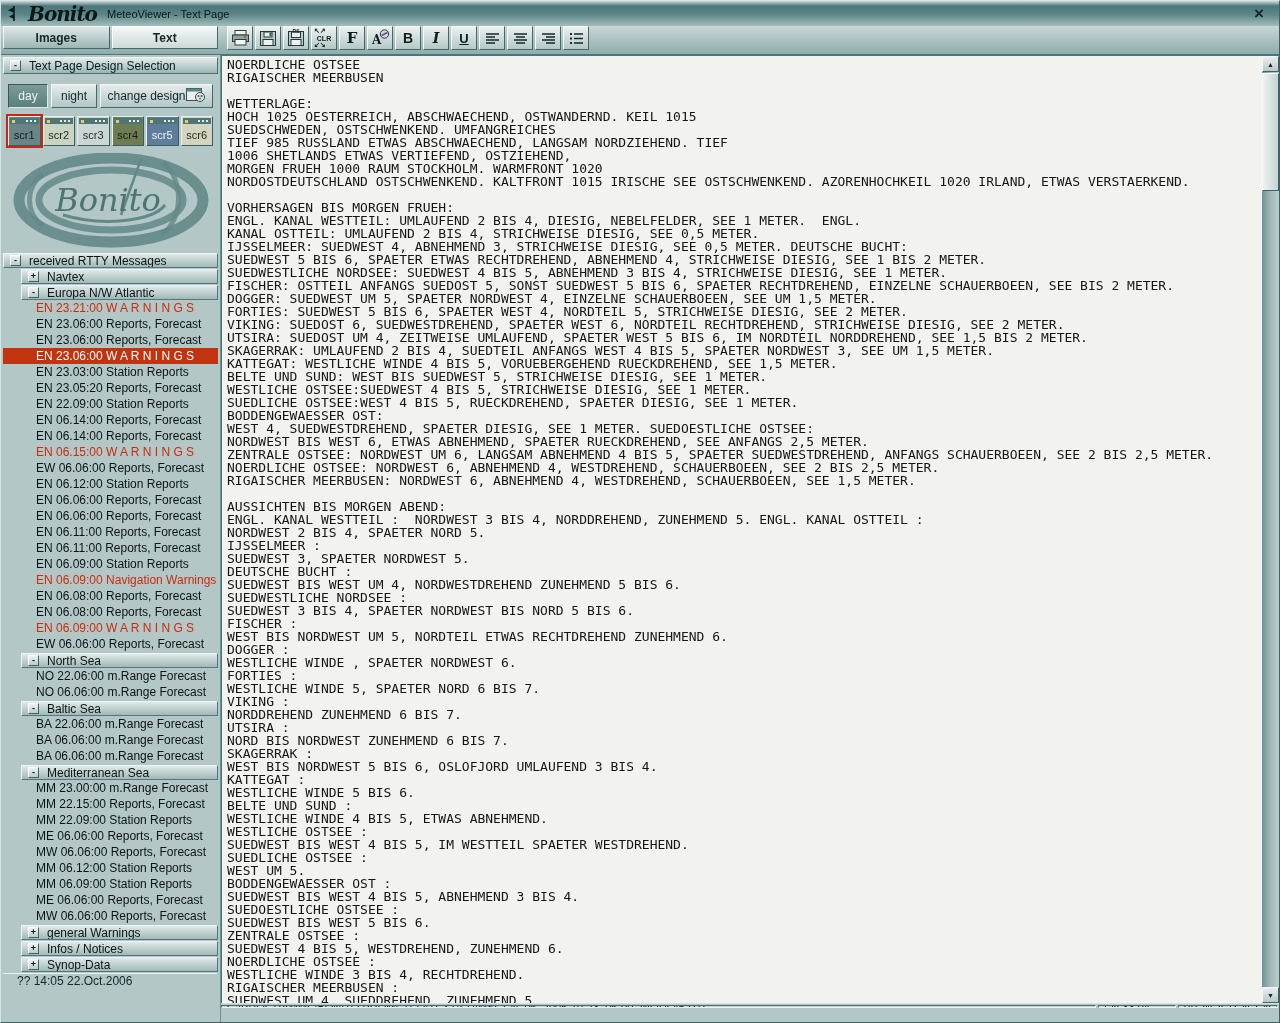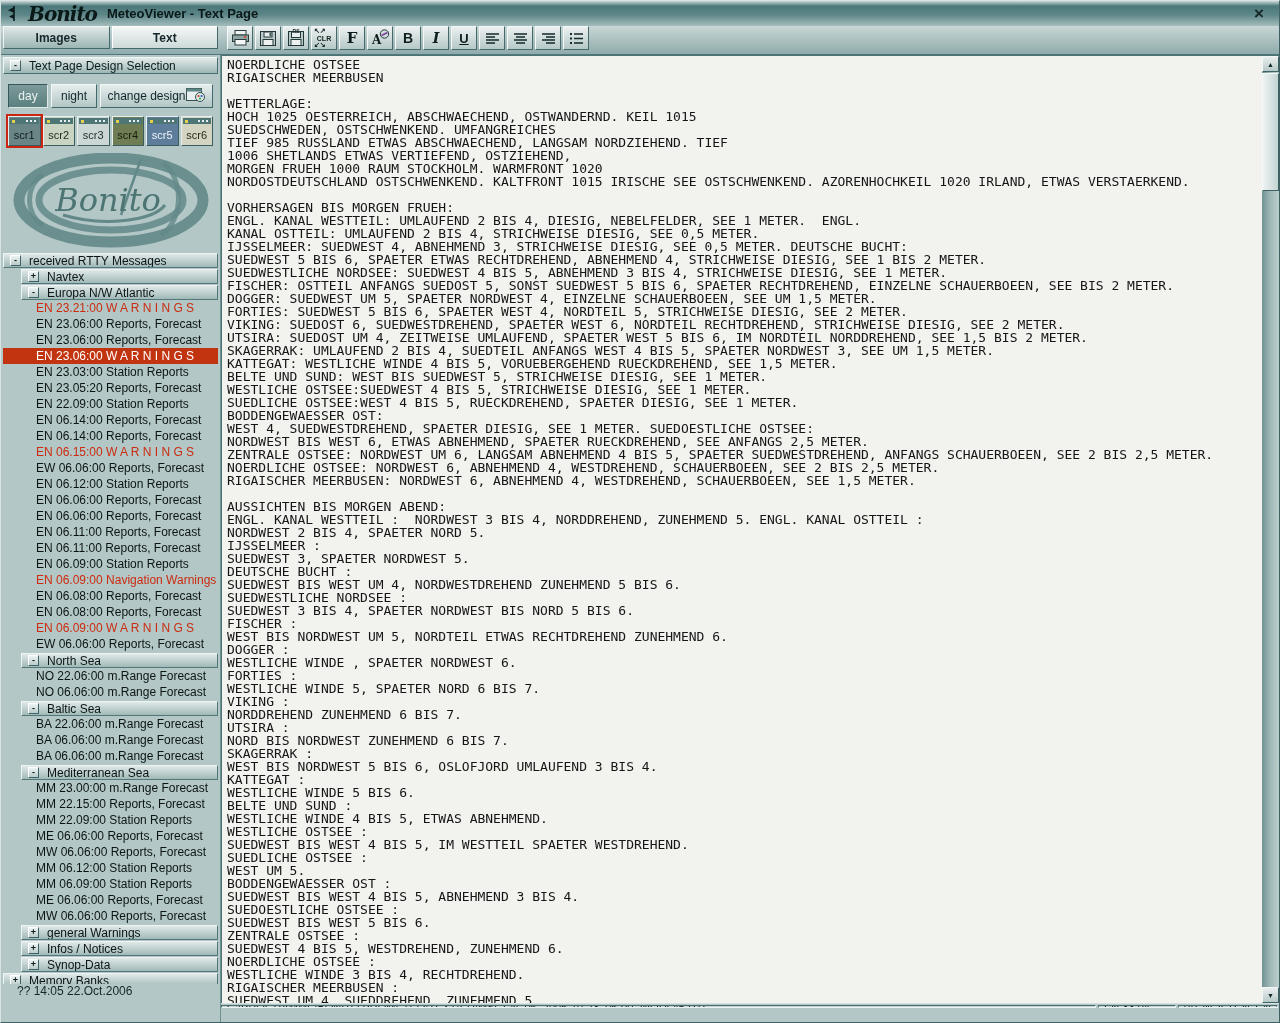--- a/index.html
+++ b/index.html
@@ -6,21 +6,21 @@
 html,body{width:1280px;height:1023px;overflow:hidden}
 body{font-family:"Liberation Sans",sans-serif;background:#7f9fa0}
 .window{width:1280px;height:1023px;display:flex;flex-direction:column;background:#86efac;
   border:1px solid #3f6163;border-top-color:#d8e4e4;border-left-color:#d8e4e4}
 
 .titlebar{height:25px;flex:0 0 25px;display:flex;align-items:center;padding:0 10px 0 4px;
   background:linear-gradient(180deg,#cdd9d8 0%,#4b787b 20%,#5d8688 55%,#a4bdbc 100%)}
 .app-icon{width:17px;height:17px;margin-right:6px;display:flex;align-items:center}
 .app-name{font-family:"DejaVu Serif",serif;font-style:italic;font-weight:bold;font-size:20px;
   letter-spacing:-1px;margin-right:10px;color:#0b1818}
-.app-title{font-size:13px;font-weight:bold;color:#0b1818}
+.app-title{font-size:11px;font-weight:normal;color:#0b1818}
 .close-btn{margin-left:auto;font-size:17px;font-weight:bold;color:#152525;width:20px;text-align:center;cursor:default;line-height:17px}
 
 .toolrow{height:29px;flex:0 0 29px;display:flex;align-items:flex-start;
   background:linear-gradient(180deg,#c8d7d6,#8fabab);border-bottom:1px solid #4f7779}
 .tabs{width:219px;flex:0 0 219px;display:flex;padding:0 2px;gap:2px}
 .tab{flex:1;height:23px;display:flex;align-items:center;justify-content:center;font-weight:bold;font-size:12px;color:#15272a}
 .tab.inactive{background:linear-gradient(180deg,#dfe8e7,#9cb5b4);border:1px solid;border-color:#f0f5f4 #41686a #41686a #f0f5f4}
 .tab.active{background:linear-gradient(180deg,#f4f8f7,#ccd9d8);border:1px solid;border-color:#ffffff #41686a #41686a #ffffff}
 .toolbar{display:flex;margin-left:7px;gap:2px}
 .tbtn{width:26px;height:24px;position:relative;display:flex;align-items:center;justify-content:center;
@@ -61,21 +61,21 @@
 .logo{display:flex;justify-content:center;margin-top:7px}
 
 .tree{flex:1;overflow:hidden;padding-top:2px}
 .trow{height:16px;display:flex;align-items:center;font-size:12px;line-height:16px;color:#0d1414;white-space:nowrap;overflow:hidden}
 .thead{background:linear-gradient(180deg,#dfe9e8,#a0b9b8);border:1px solid;border-color:#eef4f3 #547779 #547779 #eef4f3;
   gap:8px;padding-left:6px;margin-top:1px;height:15px}
 .thead.lvl1{margin-left:18px}
 .titem{padding-left:33px}
 .titem.warning{color:#cd2b10}
 .titem.selected{background:#c23410;color:#ffffff}
-.timestamp{height:16px;flex:0 0 16px;font-size:12px;padding-left:14px;color:#13282a;margin-bottom:22px}
+.timestamp{height:16px;flex:0 0 16px;font-size:12px;padding-left:14px;color:#13282a;margin-bottom:32px}
 
 .main{flex:1;display:flex;flex-direction:column;min-width:0}
 .textwrap{flex:1;position:relative;background:#f2f3ef;border-top:1px solid #4d7375;border-left:1px solid #4d7375;overflow:hidden}
 pre.msg{font-family:"DejaVu Sans Mono",monospace;font-size:13px;line-height:13px;color:#151515;padding:2px 8px 0 5px;white-space:pre}
 .vscroll{position:absolute;top:0;right:0;width:17px;bottom:0;display:flex;flex-direction:column;
   background:linear-gradient(90deg,#6f9294,#9db5b5 45%,#bccfce)}
 .varrow{height:16px;flex:0 0 16px;background:linear-gradient(180deg,#e9efee,#b6c9c8);border:1px solid;
   border-color:#f2f7f6 #3f6365 #3f6365 #f2f7f6;display:flex;align-items:center;justify-content:center;font-size:7px;color:#11282a}
 .vthumb{height:118px;flex:0 0 118px;margin:1px 0;background:linear-gradient(90deg,#eef3f2,#c3d4d3);
   border:1px solid;border-color:#f4f8f7 #3f6365 #3f6365 #f4f8f7}

